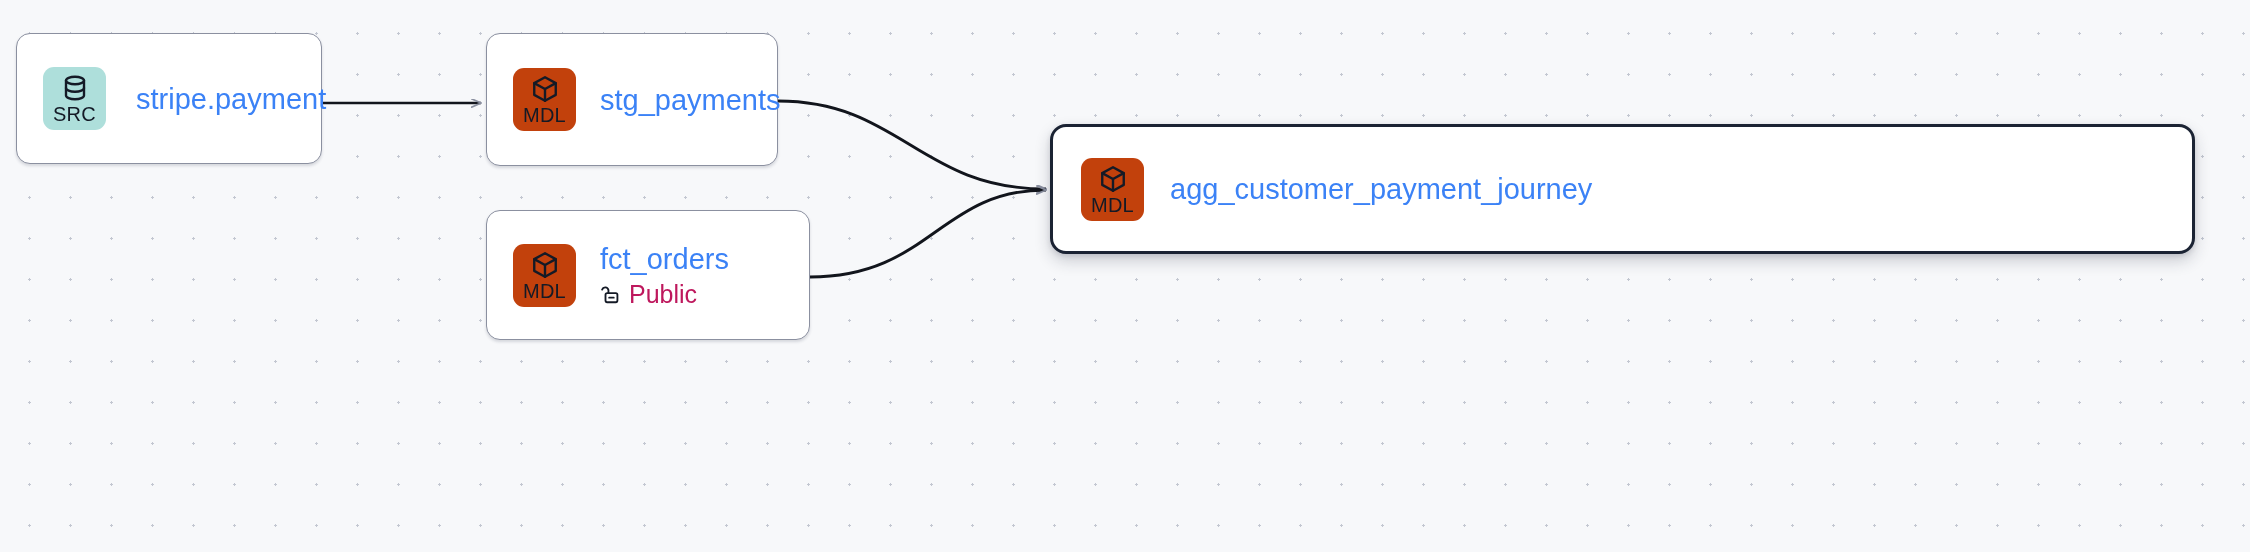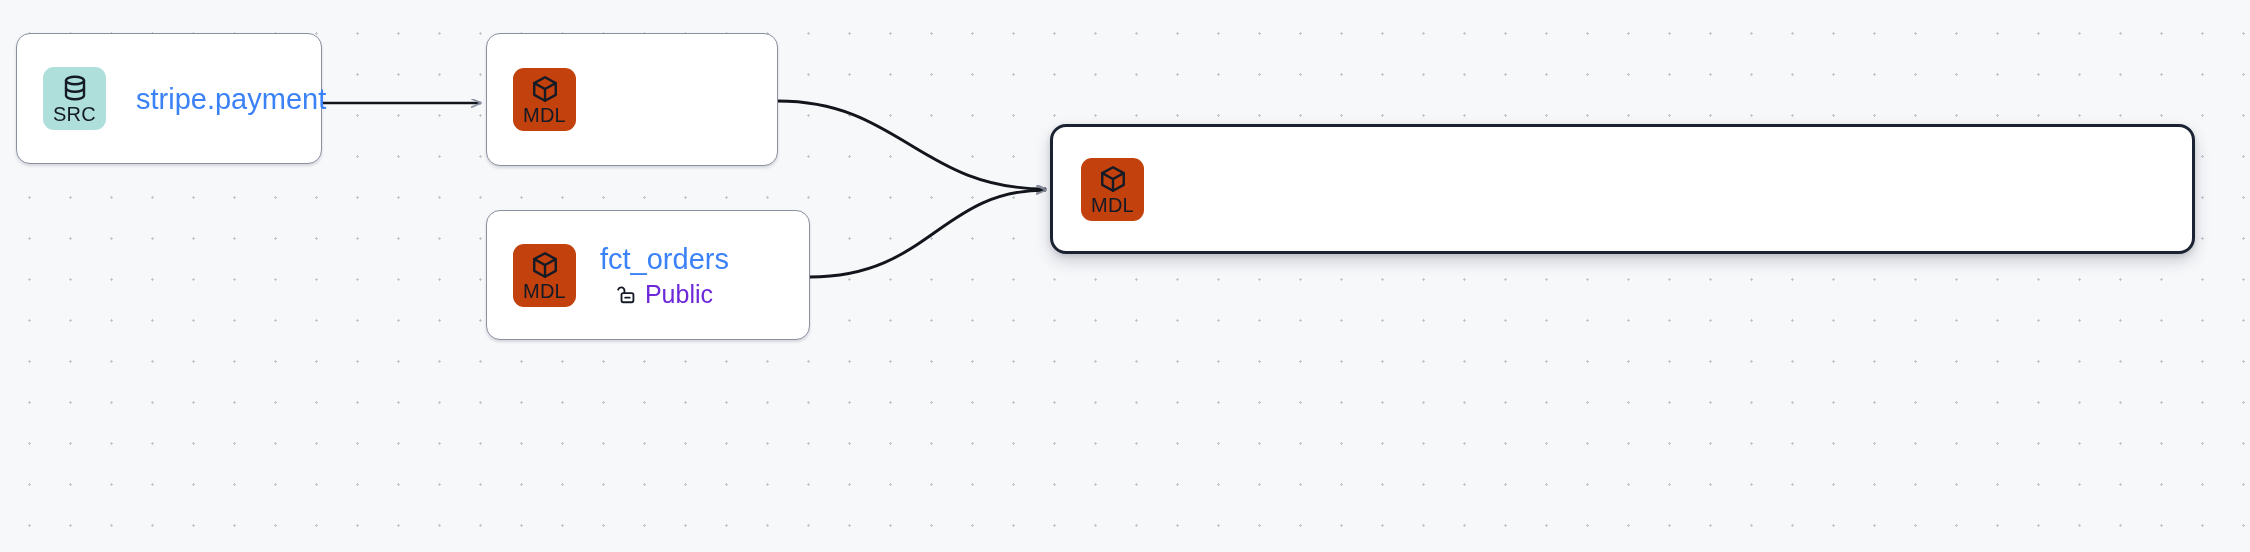--- a/index.html
+++ b/index.html
@@ -46,23 +46,22 @@
     font-size:20px;line-height:20px;color:#141a26;letter-spacing:.2px;
     font-family:"Liberation Sans","DejaVu Sans",sans-serif;
   }
 
   .node-body{display:flex;flex-direction:column;justify-content:center;}
   .node-title{
     font-size:29px;line-height:34px;color:#3b82f6;white-space:nowrap;
   }
   .node-sub{
     display:flex;align-items:center;gap:7px;
-    font-size:25px;line-height:30px;color:#6d28d9;white-space:nowrap;
+    font-size:25px;line-height:30px;color:#be185d;white-space:nowrap;
     margin-top:3px;
-    justify-content:center;
   }
   .lock-icon{display:block;flex:0 0 auto;}
 
   
   #node-stripe-payment{left:16px;  top:33px;  width:306px;height:131px; padding-left:26px; gap:30px;align-items:center;}
   #node-stg-payments{ left:486px; top:33px;  width:292px;height:133px; padding-left:26px; gap:24px;}
   #node-fct-orders{   left:486px; top:210px; width:324px;height:130px; padding-left:26px; gap:24px;}
   #node-agg{          left:1050px;top:124px; width:1145px;height:130px;padding-left:28px; gap:26px;}
 </style>
 </head>
@@ -100,20 +99,23 @@
 
   <div class="node normal" id="node-stg-payments">
     <div class="badge mdl">
       <svg width="30" height="30" viewBox="0 0 24 24" fill="none" stroke="#141a26" stroke-width="1.9" stroke-linecap="round" stroke-linejoin="round">
         <path d="M12 2.6 L20.6 7.3 L20.6 16.7 L12 21.4 L3.4 16.7 L3.4 7.3 Z"></path>
         <path d="M3.4 7.3 L12 12 L20.6 7.3"></path>
         <path d="M12 12 L12 21.4"></path>
       </svg>
       <span class="badge-text">MDL</span>
     </div>
+    <div class="node-body">
+      <div class="node-title">stg_payments</div>
+    </div>
   </div>
 
   <div class="node normal" id="node-fct-orders">
     <div class="badge mdl">
       <svg width="30" height="30" viewBox="0 0 24 24" fill="none" stroke="#141a26" stroke-width="1.9" stroke-linecap="round" stroke-linejoin="round">
         <path d="M12 2.6 L20.6 7.3 L20.6 16.7 L12 21.4 L3.4 16.7 L3.4 7.3 Z"></path>
         <path d="M3.4 7.3 L12 12 L20.6 7.3"></path>
         <path d="M12 12 L12 21.4"></path>
       </svg>
       <span class="badge-text">MDL</span>
@@ -133,15 +135,18 @@
 
   <div class="node selected" id="node-agg">
     <div class="badge mdl">
       <svg width="30" height="30" viewBox="0 0 24 24" fill="none" stroke="#141a26" stroke-width="1.9" stroke-linecap="round" stroke-linejoin="round">
         <path d="M12 2.6 L20.6 7.3 L20.6 16.7 L12 21.4 L3.4 16.7 L3.4 7.3 Z"></path>
         <path d="M3.4 7.3 L12 12 L20.6 7.3"></path>
         <path d="M12 12 L12 21.4"></path>
       </svg>
       <span class="badge-text">MDL</span>
     </div>
+    <div class="node-body">
+      <div class="node-title">agg_customer_payment_journey</div>
+    </div>
   </div>
 
 </div>
 
 </body></html>

